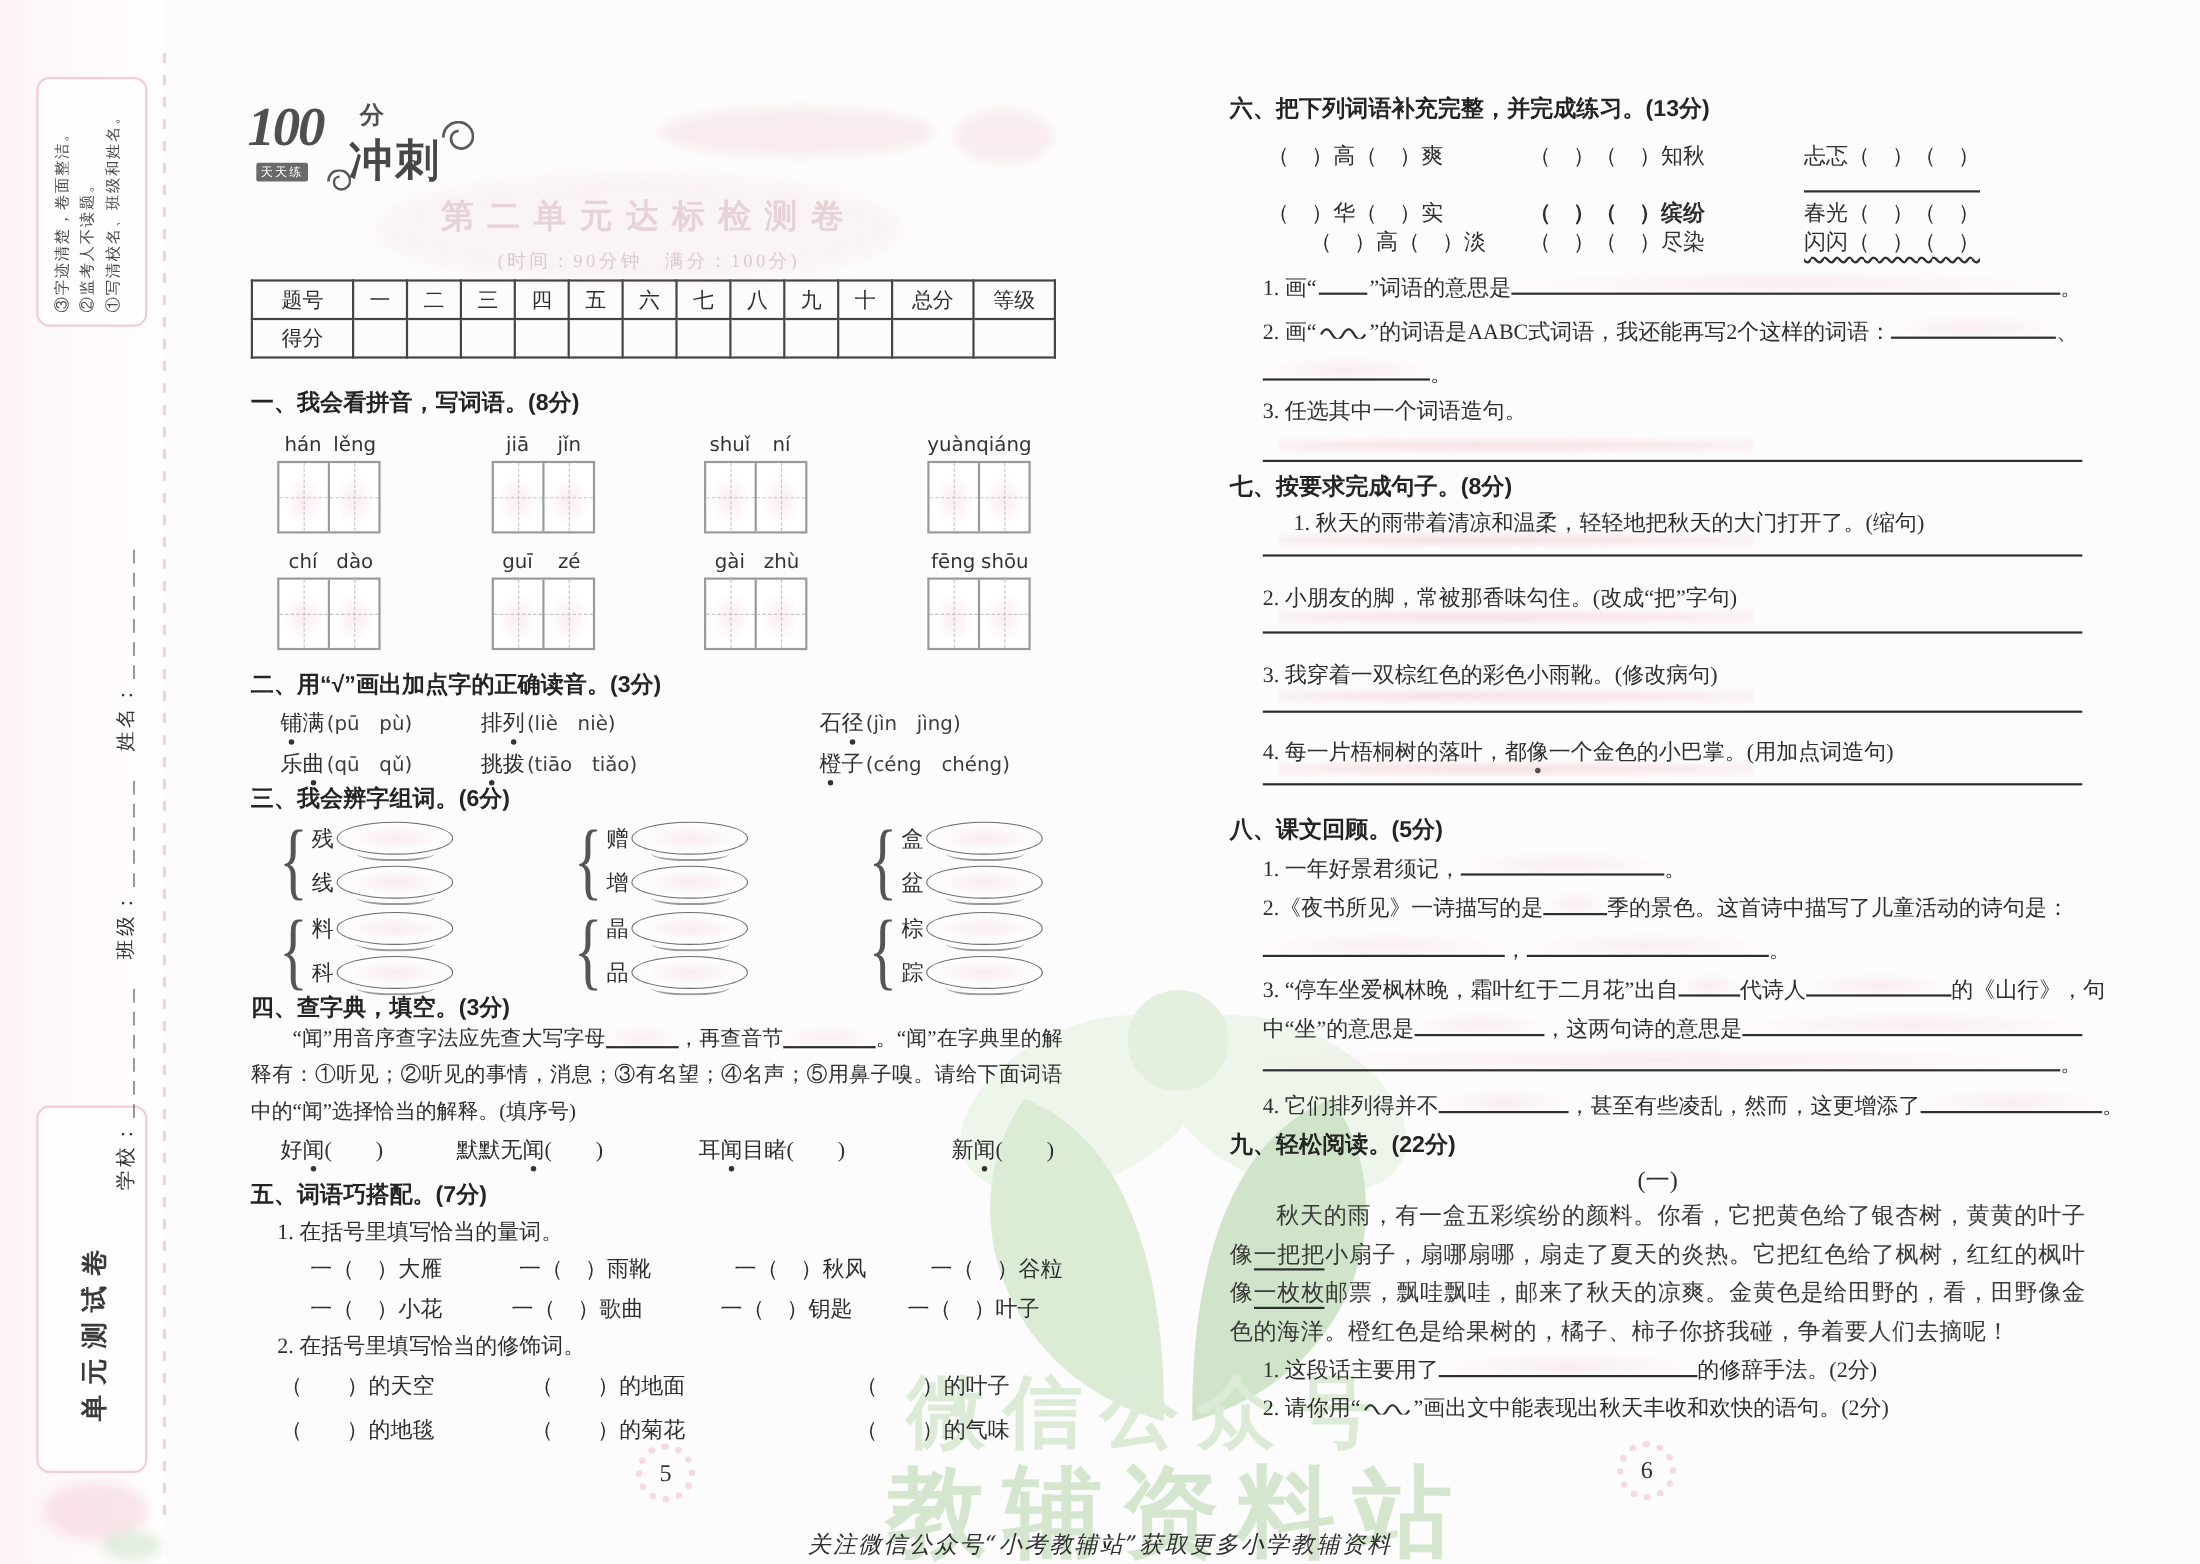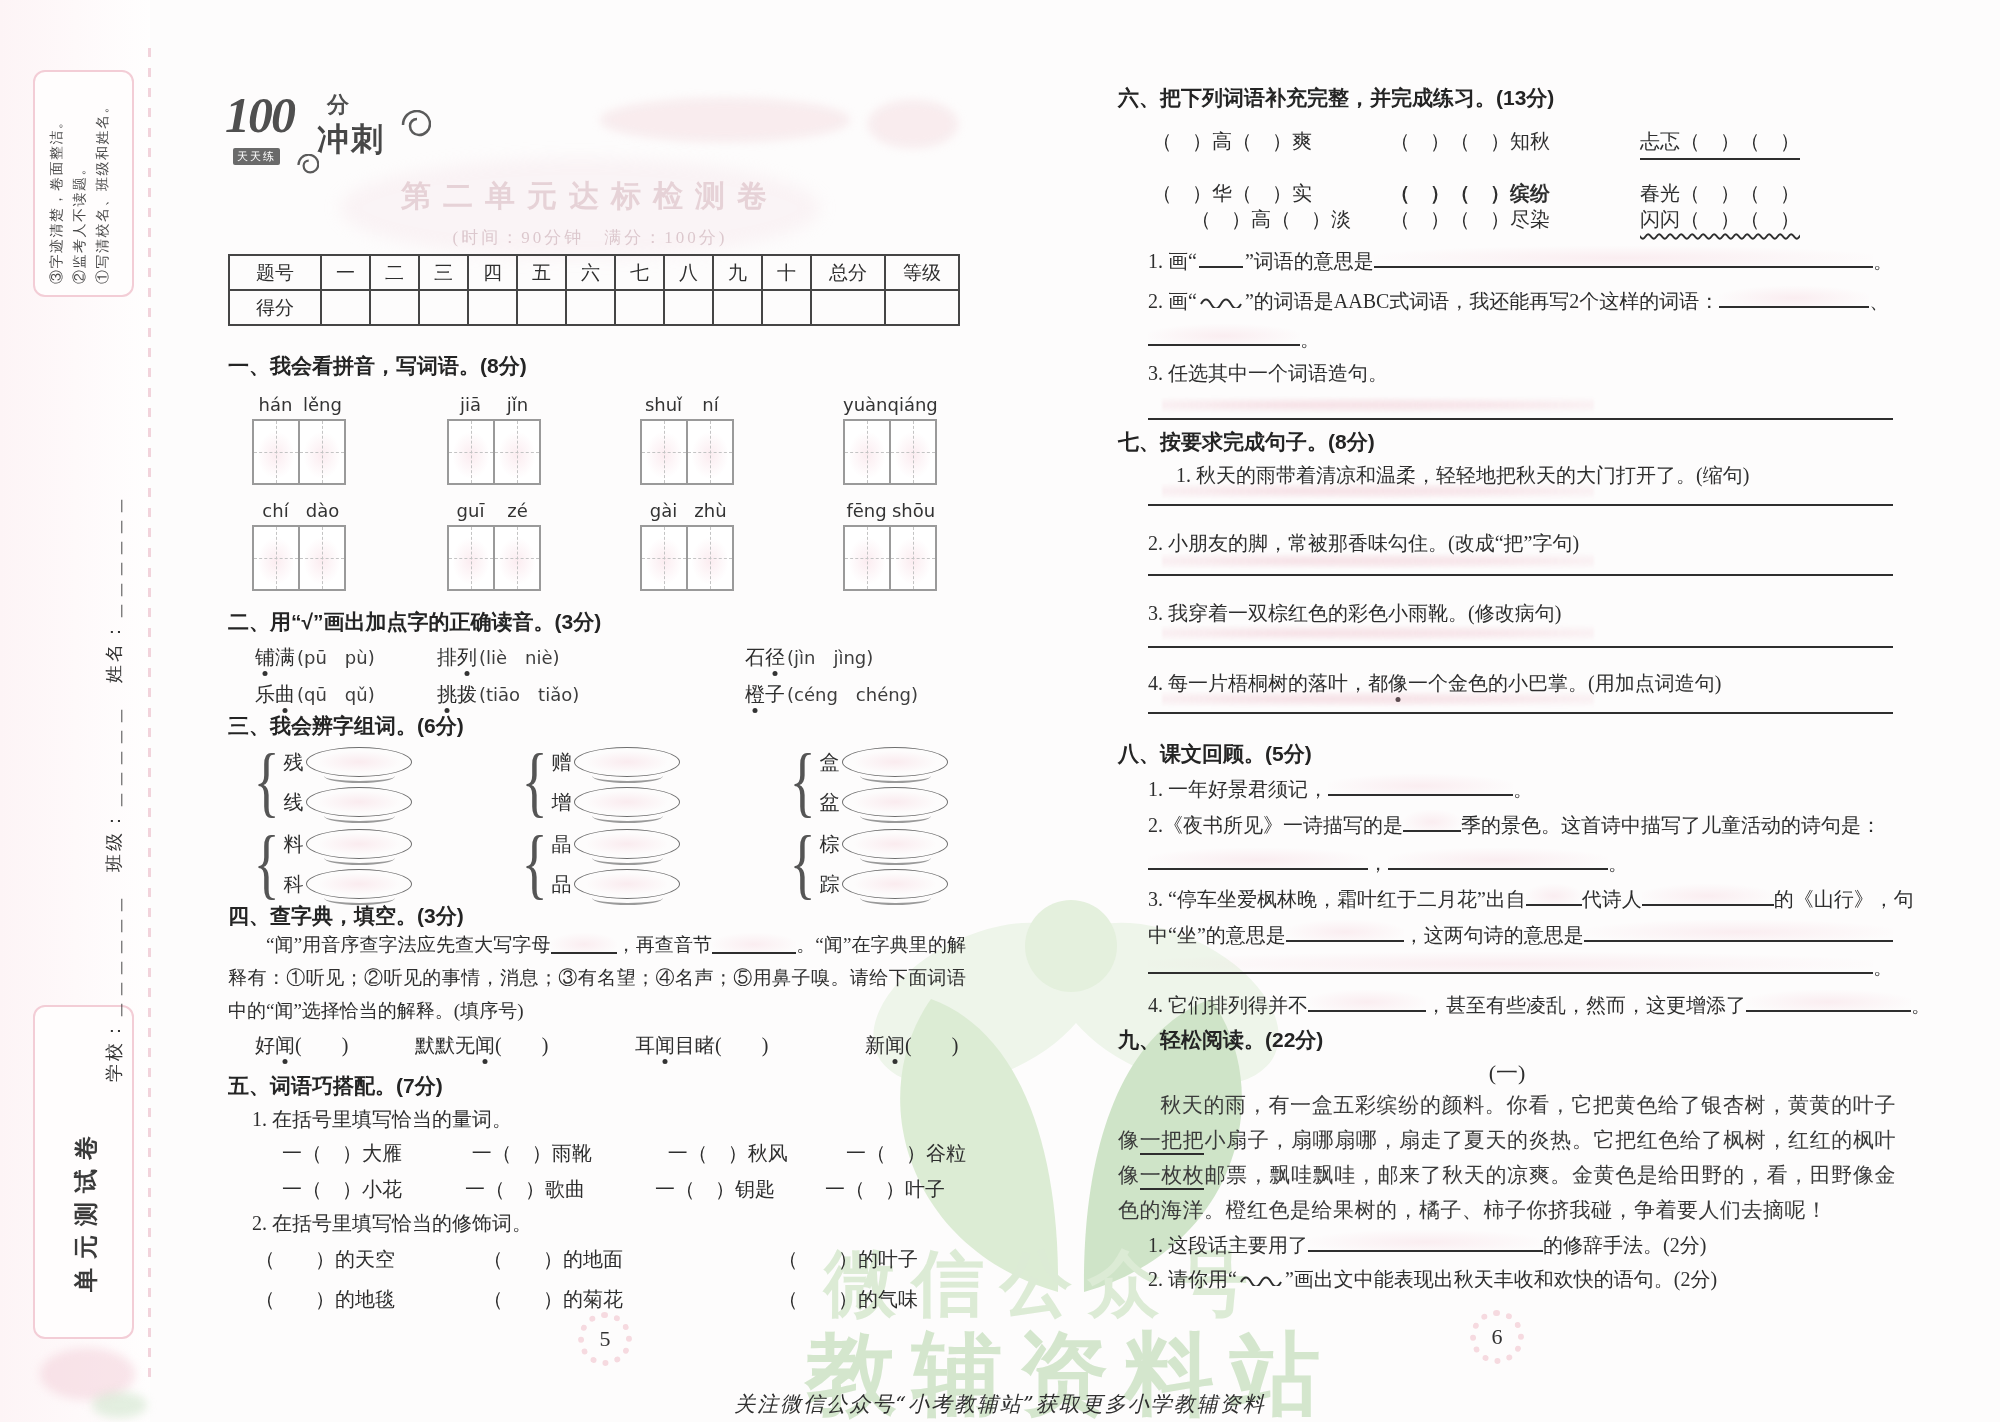--- a/index.html
+++ b/index.html
@@ -22,21 +22,21 @@
   .blob{position:absolute;border-radius:50%;filter:blur(5px);z-index:1;}
   
   .logo{position:absolute;left:225px;top:84px;width:200px;height:100px;z-index:2;}
   .l100{position:absolute;left:0;top:2px;font-family:"Liberation Serif",serif;font-style:italic;
         font-weight:bold;font-size:50px;color:#4f4f4f;letter-spacing:-2px;}
   .lfen{position:absolute;left:102px;top:6px;font-size:22px;font-weight:bold;color:#4f4f4f;}
   .lsmall{position:absolute;left:8px;top:64px;font-size:11px;letter-spacing:2px;color:#fff;
           background:#6a6a6a;padding:1px 4px;border-radius:2px;
           font-family:"Liberation Sans",sans-serif;}
   .lcc{position:absolute;left:92px;top:34px;font-family:"Liberation Sans",sans-serif;
-       font-weight:900;font-size:32px;color:#474747;letter-spacing:2px;}
+       font-weight:900;font-size:40px;color:#474747;letter-spacing:2px;}
   
   .faint-band{position:absolute;left:340px;top:158px;width:480px;height:100px;border-radius:50%;
               background:rgba(244,221,226,.25);filter:blur(8px);z-index:1;}
   .faint-title{position:absolute;left:360px;top:176px;width:460px;text-align:center;z-index:2;
                font-family:"Liberation Sans",sans-serif;font-weight:bold;font-size:30px;
                letter-spacing:12px;color:rgba(187,132,144,.30);}
   .faint-sub{position:absolute;left:360px;top:226px;width:460px;text-align:center;z-index:2;
              font-size:17px;letter-spacing:3px;color:rgba(160,110,122,.32);}
   
   table.score{border-collapse:collapse;z-index:2;position:absolute;left:228px;top:254px;}
@@ -81,21 +81,21 @@
   .bl{display:inline-block;border-bottom:2px solid #2e2e2e;height:1em;vertical-align:-3px;
       flex-shrink:0;background:radial-gradient(ellipse at 50% 60%,rgba(236,160,180,.16),rgba(236,160,180,0) 75%);}
   .bl.grow{flex:1;}
   .ansline{position:absolute;z-index:2;border-bottom:2px solid #2e2e2e;height:26px;}
   .ansline::before{content:"";position:absolute;left:14px;top:4px;height:18px;width:58%;
       background:radial-gradient(ellipse at 30% 50%,rgba(231,160,178,.22),rgba(231,160,178,0) 70%),
                  radial-gradient(ellipse at 75% 50%,rgba(231,160,178,.16),rgba(231,160,178,0) 70%);
       filter:blur(1px);}
   
   .g-item{display:inline-block;}
-  .ug-line{border-bottom:2.5px solid #2e2e2e;padding-bottom:3px;}
+  .ug-line{border-bottom:2.5px solid #2e2e2e;padding-bottom:18px;}
   .ug-wavy{text-decoration:underline wavy #2e2e2e 2px;text-underline-offset:7px;}
   .mark-line{display:inline-block;width:44px;border-bottom:2.5px solid #2e2e2e;height:.9em;
              vertical-align:-1px;margin:0 2px;}
   .wavysvg{vertical-align:-2px;margin:0 2px;}
   
   .passage{position:absolute;z-index:2;font-size:21px;line-height:35px;text-align:justify;
            color:#3a3a3a;letter-spacing:.5px;}
   .passage .ul{border-bottom:2px solid #2e2e2e;padding-bottom:1px;}
   .center{text-align:center;}
   

